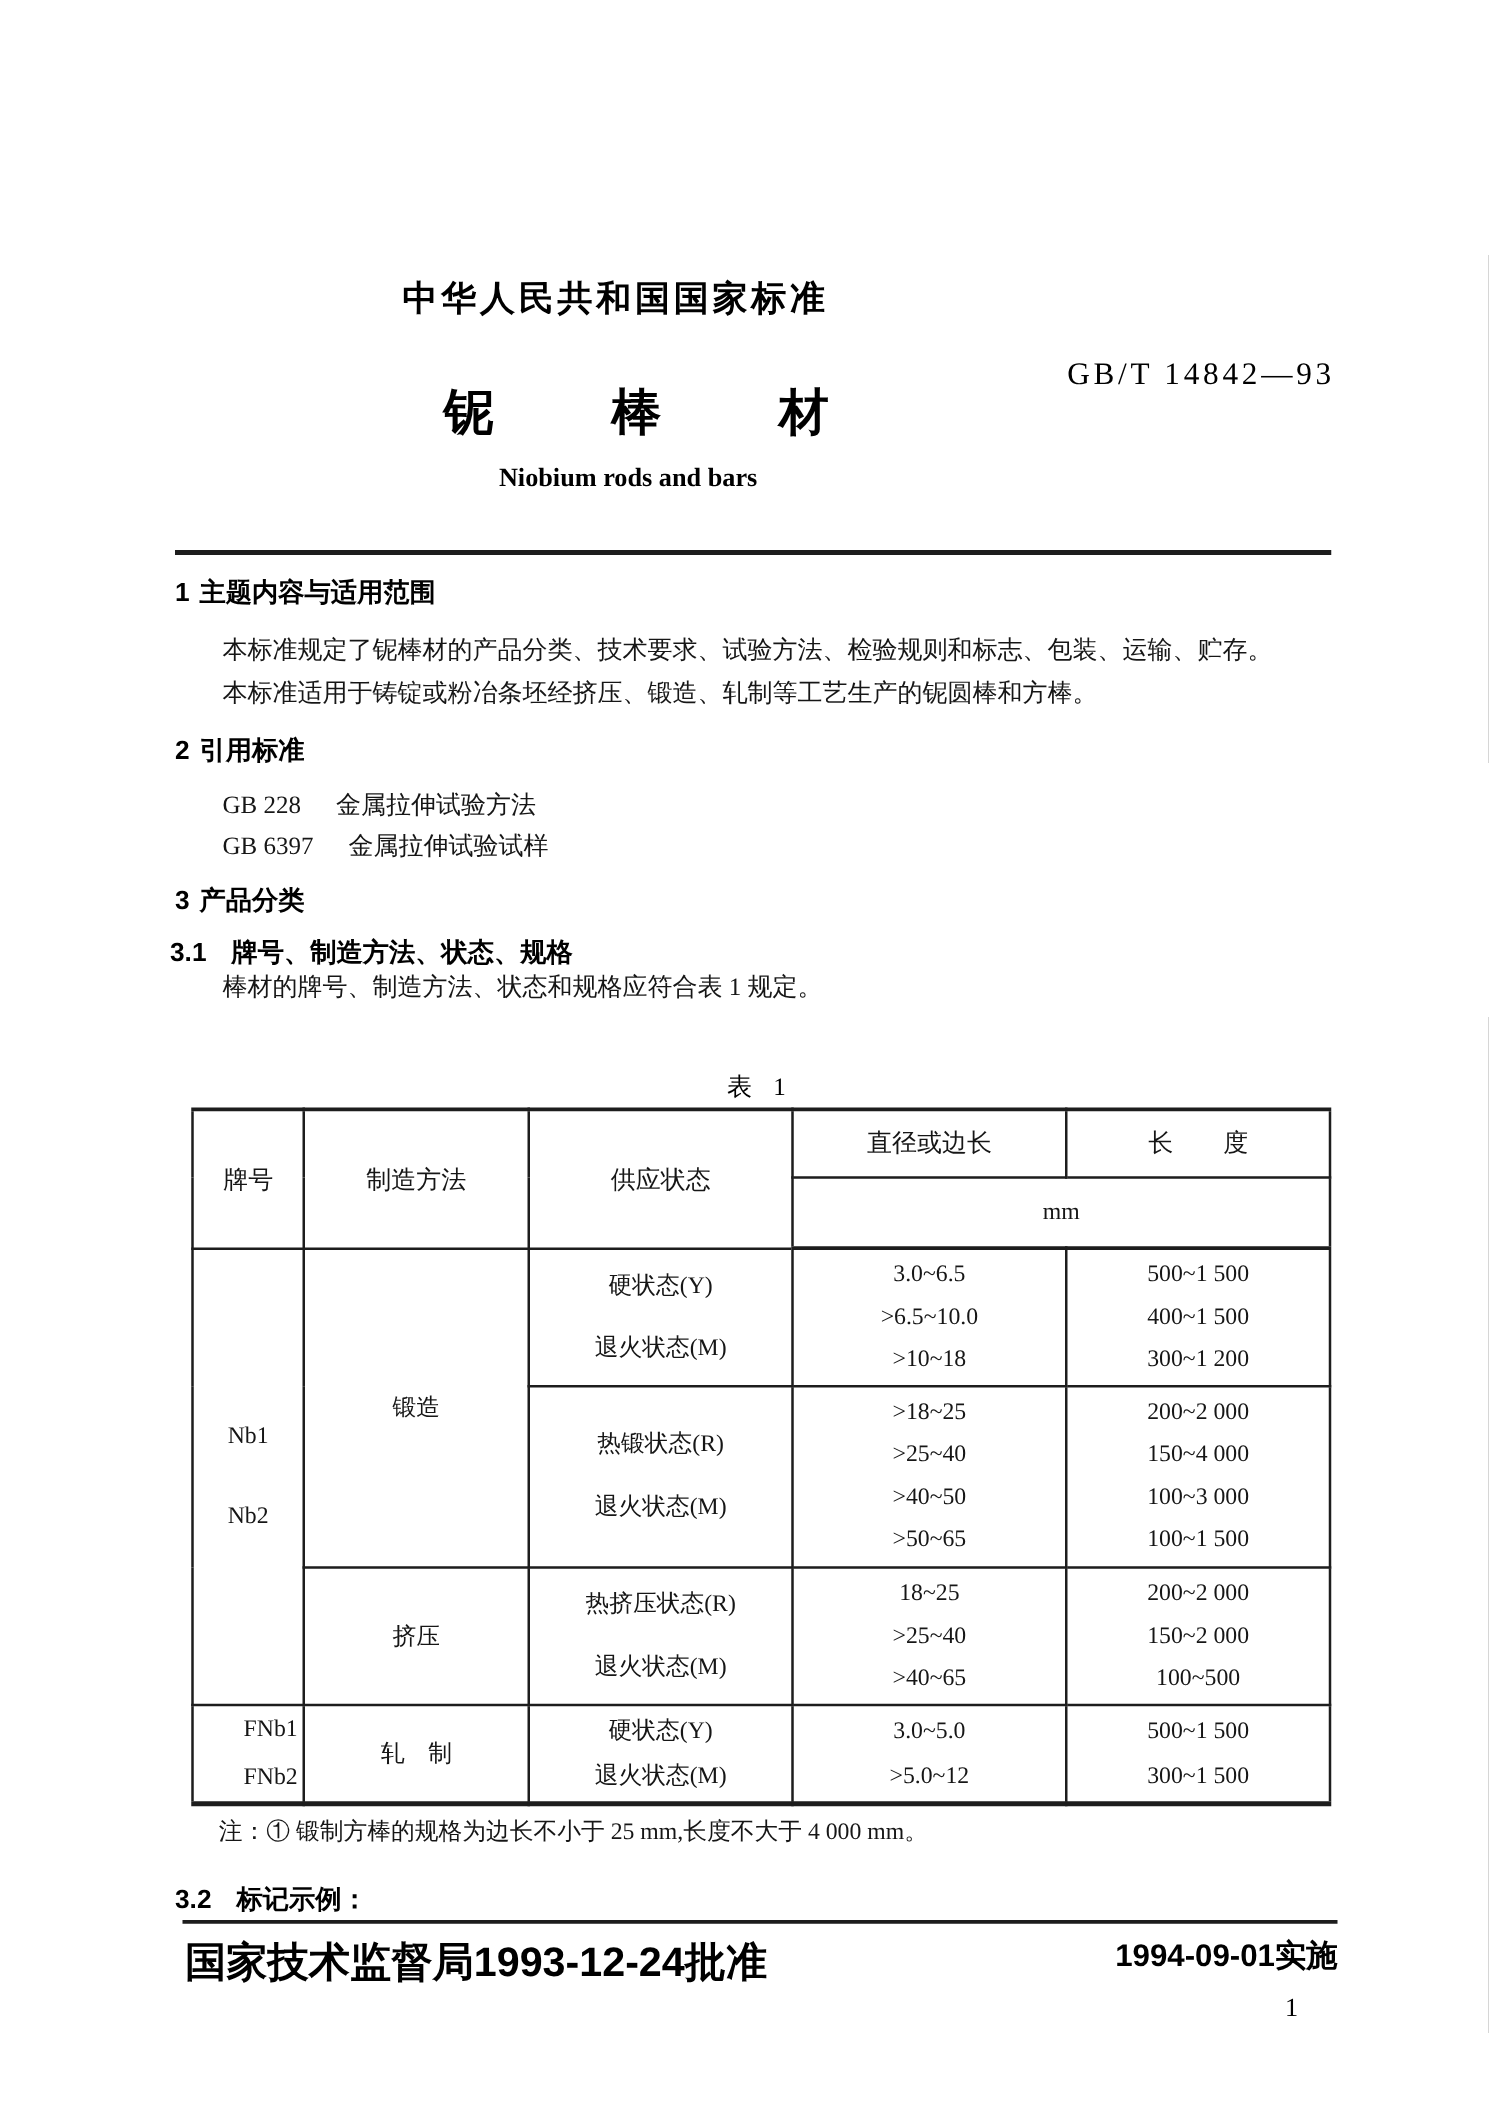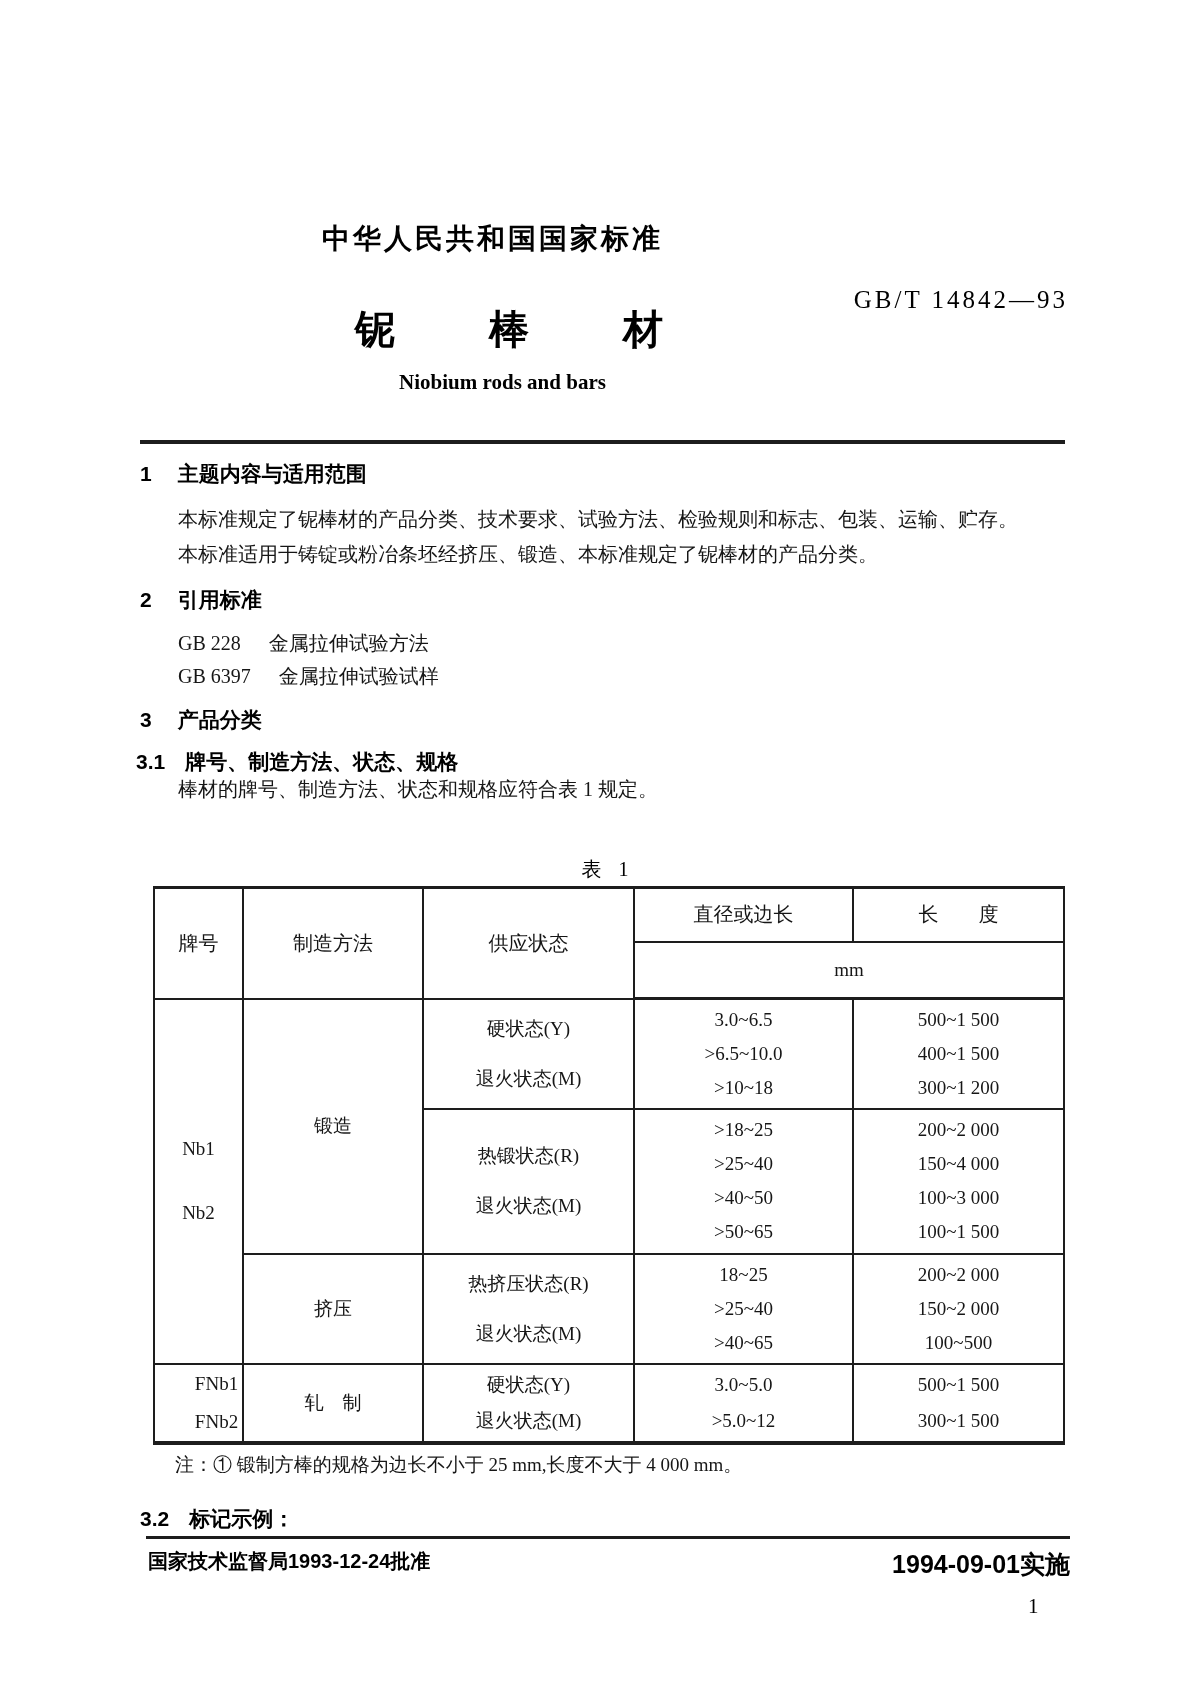--- a/index.html
+++ b/index.html
@@ -43,21 +43,21 @@
   }
   .rule-top{
     left:140px;top:440px;width:925px;height:4px;background:var(--line);
   }
 
   
   .h-sec{
     font-family:var(--sans);font-weight:bold;font-size:21px;color:#000;white-space:nowrap;
   }
   .h-sec .h-num{display:inline-block;}
-  .h-sec .h-title{display:inline-block;margin-left:26px;}
+  .h-sec .h-title{display:inline-block;margin-left:8px;}
   .body-p{
     font-family:var(--serif);font-size:20px;color:var(--ink);white-space:nowrap;
   }
   .ref-line .ref-code{display:inline-block;}
   .ref-line .ref-name{display:inline-block;margin-left:28px;}
 
   
   .tbl-caption{
     left:153px;top:856px;width:910px;text-align:center;
     font-size:20px;font-family:var(--serif);color:#000;letter-spacing:6px;
@@ -90,21 +90,21 @@
   td.brand-nb div{line-height:64px;}
   tr.b4 td.brand-f div{line-height:38px !important;padding-left:36px;}
 
   
   .note-line{font-family:var(--serif);font-size:19px;color:var(--ink);white-space:nowrap;}
 
   
   .rule-footer{left:146px;top:1536px;width:924px;height:3px;background:var(--line);}
   .footer-left{
     left:148px;top:1548px;
-    font-family:var(--sans);font-weight:bold;font-size:20px;color:#000;white-space:nowrap;
+    font-family:var(--sans);font-weight:bold;font-size:33px;color:#000;white-space:nowrap;
   }
   .footer-right{
     right:121px;top:1548px;
     font-family:var(--sans);font-weight:bold;font-size:25px;color:#000;white-space:nowrap;
   }
   .page-no{
     left:1028px;top:1594px;font-family:var(--serif);font-size:21px;color:#000;
   }
 </style>
 </head>
@@ -123,21 +123,21 @@
   </div>
 
   <div class="abs subtitle-en">Niobium rods and bars</div>
 
   <div class="abs rule-top"></div>
 
   <div class="abs h-sec" style="left:140px;top:460px;">
     <span class="h-num">1</span><span class="h-title">主题内容与适用范围</span>
   </div>
   <div class="abs body-p" style="left:178px;top:506px;">本标准规定了铌棒材的产品分类、技术要求、试验方法、检验规则和标志、包装、运输、贮存。</div>
-  <div class="abs body-p" style="left:178px;top:541px;">本标准适用于铸锭或粉冶条坯经挤压、锻造、本标准规定了铌棒材的产品分类。</div>
+  <div class="abs body-p" style="left:178px;top:541px;">本标准适用于铸锭或粉冶条坯经挤压、锻造、轧制等工艺生产的铌圆棒和方棒。</div>
 
   <div class="abs h-sec" style="left:140px;top:586px;">
     <span class="h-num">2</span><span class="h-title">引用标准</span>
   </div>
   <div class="abs body-p ref-line" style="left:178px;top:630px;">
     <span class="ref-code">GB 228</span><span class="ref-name">金属拉伸试验方法</span>
   </div>
   <div class="abs body-p ref-line" style="left:178px;top:663px;">
     <span class="ref-code">GB 6397</span><span class="ref-name">金属拉伸试验试样</span>
   </div>

